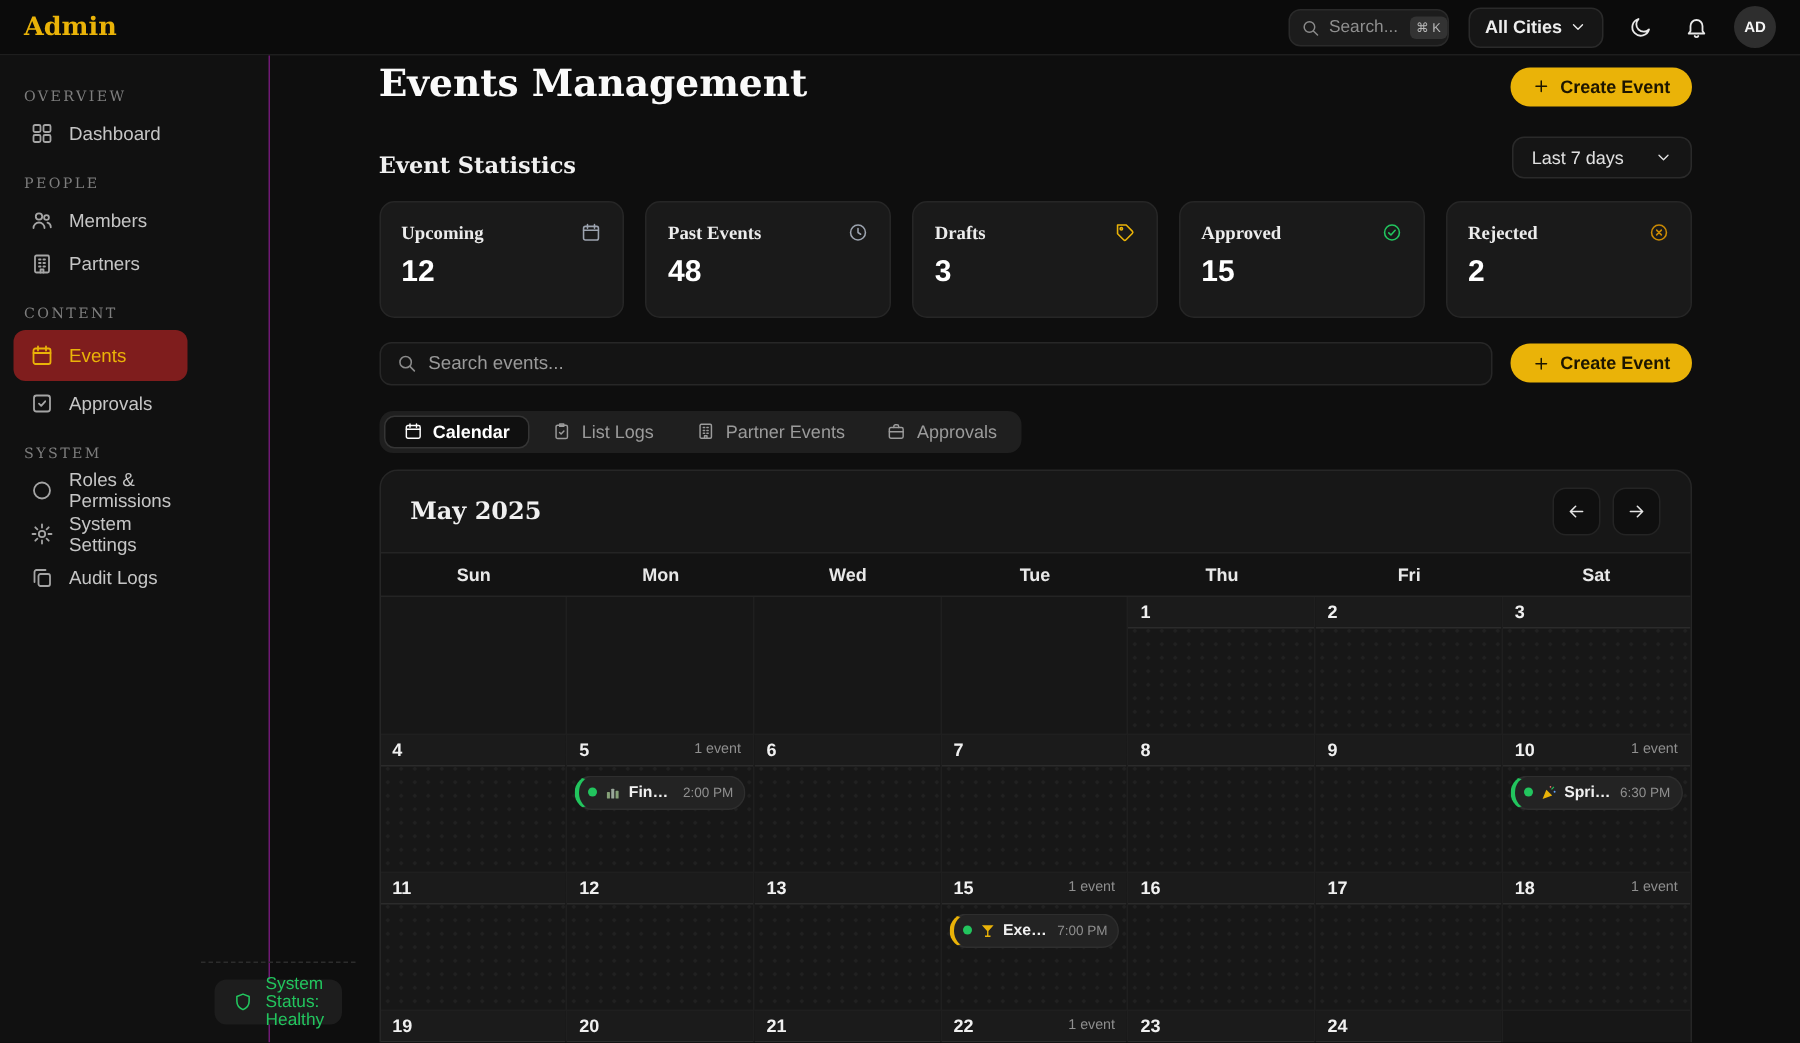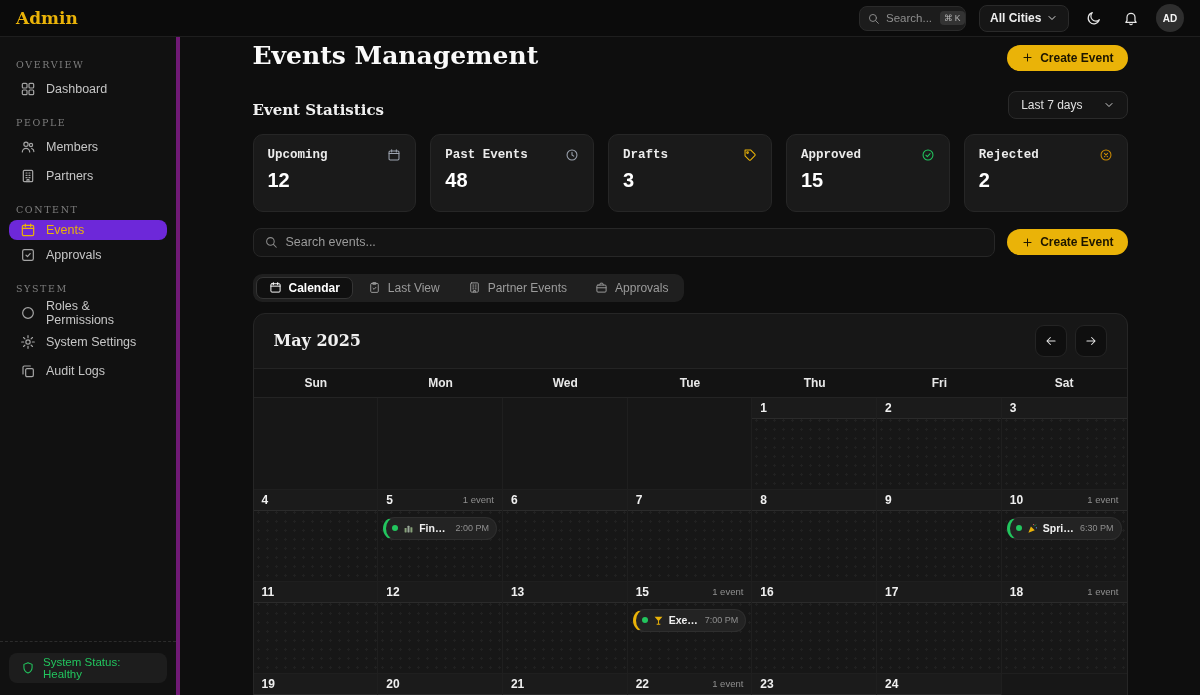--- a/index.html
+++ b/index.html
@@ -26,45 +26,45 @@
   .search-pill{display:flex;align-items:center;gap:6px;background:#1c1c1c;border:1px solid #2a2a2a;border-radius:8px;height:25px;padding:0 7px;width:107px;color:var(--t3)}
   .search-pill input{background:transparent;border:none;outline:none;color:#d4d4d4;font-size:11.5px;width:48px;font-family:var(--sans)}
   .search-pill input::placeholder{color:#8f8f8f}
   .kbd{background:#333;border-radius:4px;font-size:8.5px;padding:2px 4px;color:#b9b9b9;white-space:nowrap}
   .cities{display:flex;align-items:center;justify-content:space-between;background:#161616;border:1px solid #2a2a2a;border-radius:8px;height:27px;padding:0 10px;width:90px;font-size:12px;font-weight:600;color:#ededed;cursor:pointer}
   .icon-btn{background:none;border:none;color:#e8e8e8;cursor:pointer;display:flex;align-items:center;padding:4px}
   .avatar{width:28px;height:28px;border-radius:50%;background:#2e2e2e;display:flex;align-items:center;justify-content:center;font-size:10px;font-weight:700;color:#f5f5f5;cursor:pointer}
 
   
   .layout{display:flex;height:658px}
-  .sidebar{width:180px;flex:none;background:#111;border-right:4px solid #701a75;padding:8px 0 0;display:flex;flex-direction:column}
+  .sidebar{width:180px;flex:none;background:#111;border-right:1px solid #701a75;padding:8px 0 0;display:flex;flex-direction:row}
   .section-label{font-family:var(--serif);font-size:9.5px;letter-spacing:1.6px;text-transform:uppercase;color:#7e7e7e;margin:14px 16px 5px}
   .nav-item{display:flex;align-items:center;gap:10px;height:28px;margin:1px 9px;padding:0 11px;border-radius:8px;font-size:12.5px;color:#c6c6c6;cursor:pointer}
   .nav-item .ic{color:#a5a5a5}
-  .nav-item.active{background:#6d28d9;color:var(--gold);height:20px}
+  .nav-item.active{background:#7f1d1d;color:var(--gold);height:34px}
   .nav-item.active .ic{color:var(--gold)}
   .sidebar-footer{margin-top:auto;border-top:1px dashed #2c2c2c;padding:11px 9px 12px}
   .status-pill{background:#1d1d1d;border-radius:8px;height:30px;display:flex;align-items:center;gap:8px;padding:0 12px;color:var(--green);font-size:11.5px}
 
   .main{flex:1;overflow:hidden}
   .container{width:875px;margin:0 auto;padding-top:5px}
 
   
   .page-head{display:flex;justify-content:space-between;align-items:flex-end}
   h1{font-family:var(--serif);font-size:25px;font-weight:700;color:#fafafa;line-height:1.15}
   .btn-gold{display:inline-flex;align-items:center;gap:6px;background:var(--gold);color:#1c1500;border:none;border-radius:999px;height:26px;padding:0 14px;font-size:12px;font-weight:600;font-family:var(--sans);cursor:pointer;flex:none}
   .stats-head{display:flex;justify-content:space-between;align-items:flex-end;margin-top:20px}
   h2{font-family:var(--serif);font-size:15px;font-weight:700;color:#f0f0f0}
   .select-pill{display:flex;align-items:center;gap:20px;background:#151515;border:1px solid #2a2a2a;border-radius:8px;height:28px;padding:0 12px;font-size:12px;color:#e0e0e0;cursor:pointer}
 
   
   .cards{display:grid;grid-template-columns:repeat(5,1fr);gap:14px;margin-top:15px}
   .card{background:var(--card);border:1px solid var(--border);border-radius:10px;height:78px;padding:13px 14px}
   .card-top{display:flex;justify-content:space-between;align-items:center}
-  .card-label{font-family:Liberation Mono, monospace;font-weight:700;font-size:12.5px;color:#ececec}
+  .card-label{font-family:Liberation Serif, serif;font-weight:700;font-size:12.5px;color:#ececec}
   .card-value{font-size:20px;font-weight:700;color:#fff;margin-top:7px}
 
   
   .search-row{display:flex;gap:12px;margin-top:16px;align-items:center}
   .search-input{flex:1;height:29px;background:#141414;border:1px solid #272727;border-radius:8px;display:flex;align-items:center;gap:8px;padding:0 10px;color:var(--t3)}
   .search-input input{flex:1;background:transparent;border:none;outline:none;color:#d4d4d4;font-size:12.5px;font-family:var(--sans)}
   .search-input input::placeholder{color:#9a9a9a}
   .tabs{display:inline-flex;background:#1f1f1f;border-radius:9px;padding:3px;gap:2px;margin-top:17px}
   .tab{display:flex;align-items:center;gap:7px;height:22px;padding:0 12px;border-radius:7px;color:#9b9b9b;font-size:12px;cursor:pointer;border:1px solid transparent}
   .tab.active{background:#101010;border-color:#353535;color:#fff;font-weight:600}
@@ -346,21 +346,21 @@
             </span>
             <span class="tab-label">Calendar</span>
           </div>
           <div class="tab">
             <span class="ic ic13">
               <svg viewBox="0 0 24 24" fill="none" stroke="currentColor" stroke-width="1.8" stroke-linecap="round" stroke-linejoin="round">
                 <rect x="5" y="4.5" width="14" height="16.5" rx="2"></rect>
                 <path d="M9.5 3h5v3h-5zM9.3 13.5l1.9 1.9 3.5-3.8"></path>
               </svg>
             </span>
-            <span class="tab-label">Last View</span>
+            <span class="tab-label">List Logs</span>
           </div>
           <div class="tab">
             <span class="ic ic13">
               <svg viewBox="0 0 24 24" fill="none" stroke="currentColor" stroke-width="1.8" stroke-linecap="round" stroke-linejoin="round">
                 <rect x="5" y="3.5" width="14" height="17" rx="1.5"></rect>
                 <path d="M9 7.5h1.6M13.4 7.5H15M9 11h1.6M13.4 11h1.6M9 14.5h1.6M13.4 14.5H15M10.5 20.5v-3h3v3"></path>
               </svg>
             </span>
             <span class="tab-label">Partner Events</span>
           </div>

